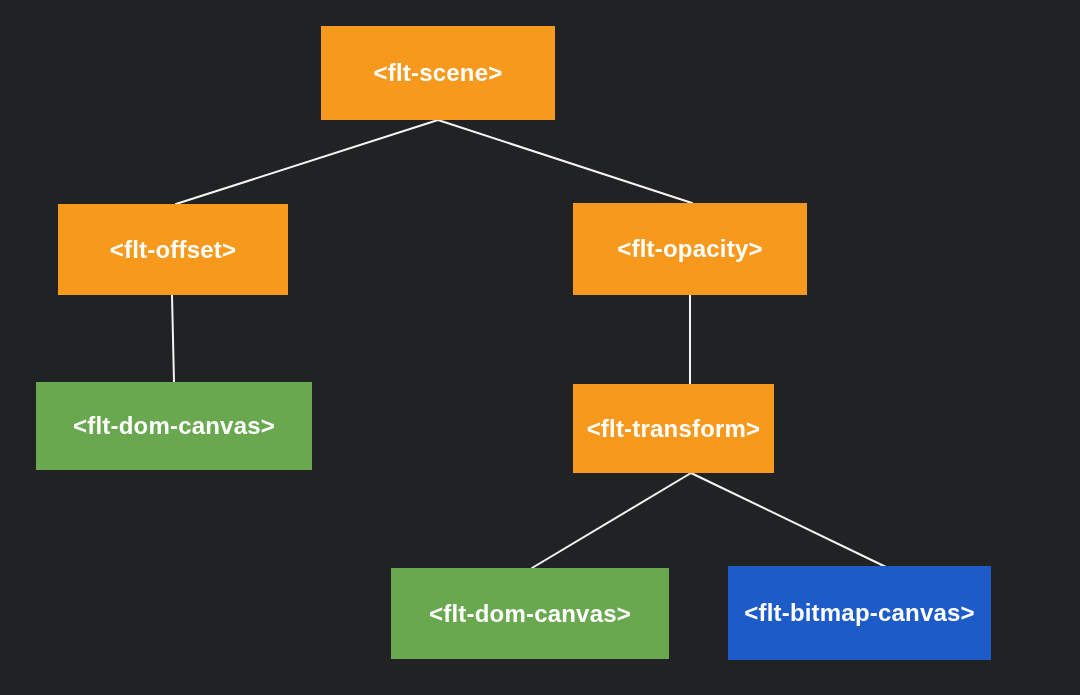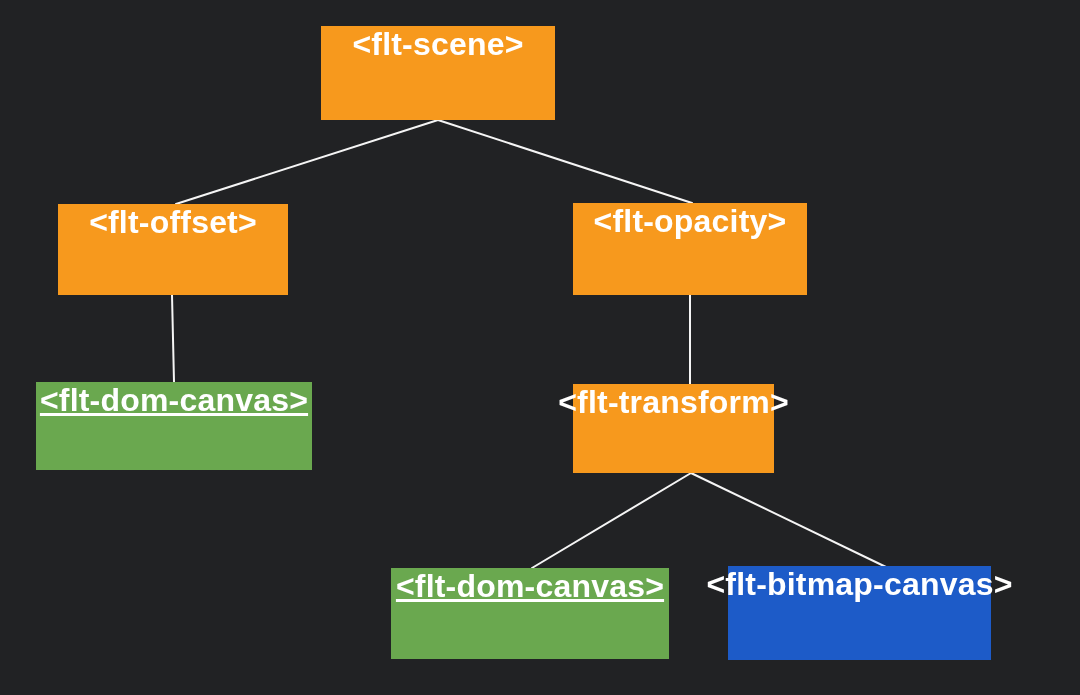--- a/index.html
+++ b/index.html
@@ -31,30 +31,30 @@
     pointer-events: none;
   }
   .edges line {
     stroke: var(--line);
     stroke-width: 2;
     stroke-linecap: round;
   }
   .node {
     position: absolute;
     display: flex;
-    align-items: flex-start;
+    align-items: center;
     justify-content: center;
     color: var(--text);
     font-weight: bold;
-    font-size: 32px;
+    font-size: 24px;
     letter-spacing: 0.2px;
     white-space: nowrap;
   }
   .node.orange { background: var(--orange); }
-  .node.green  { background: var(--green); text-decoration: underline; }
+  .node.green  { background: var(--green); }
   .node.blue   { background: var(--blue); }
 </style>
 </head>
 <body>
 
 <div class="stage">
 
   <svg class="edges" viewBox="0 0 1080 695" aria-hidden="true">
     <line x1="438" y1="120" x2="176" y2="204"></line>
     <line x1="438" y1="120" x2="692" y2="203"></line>

